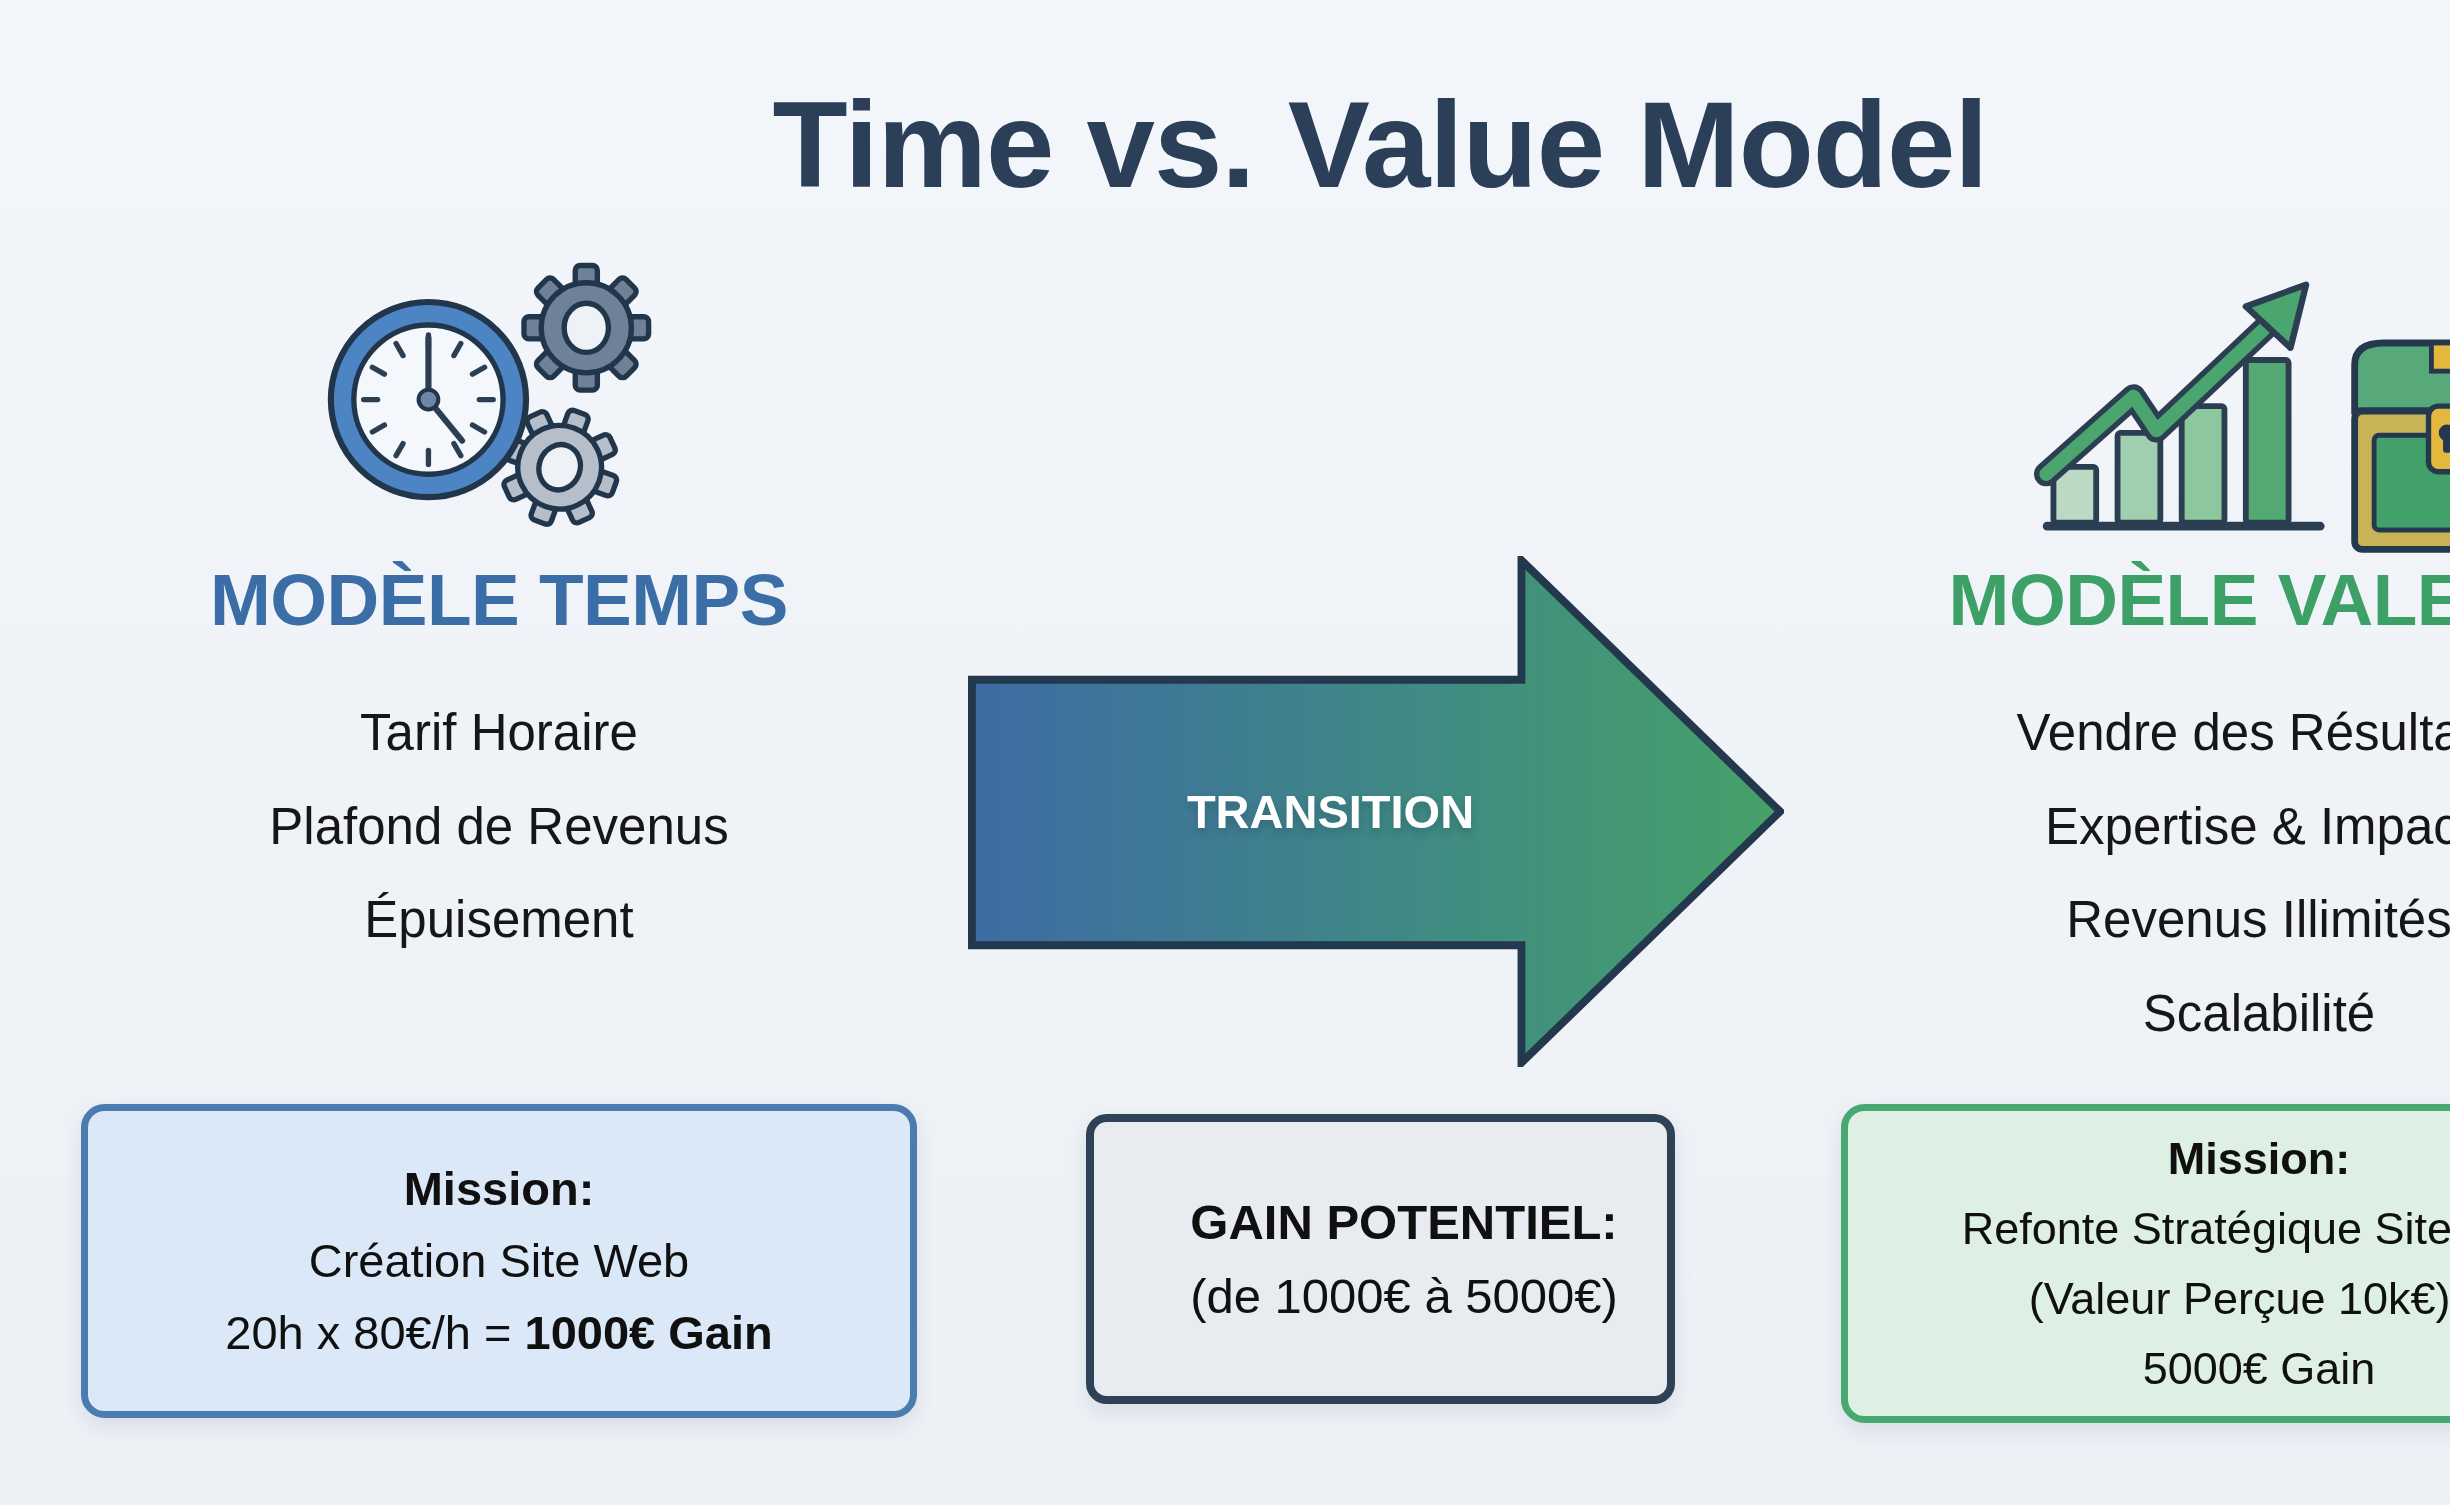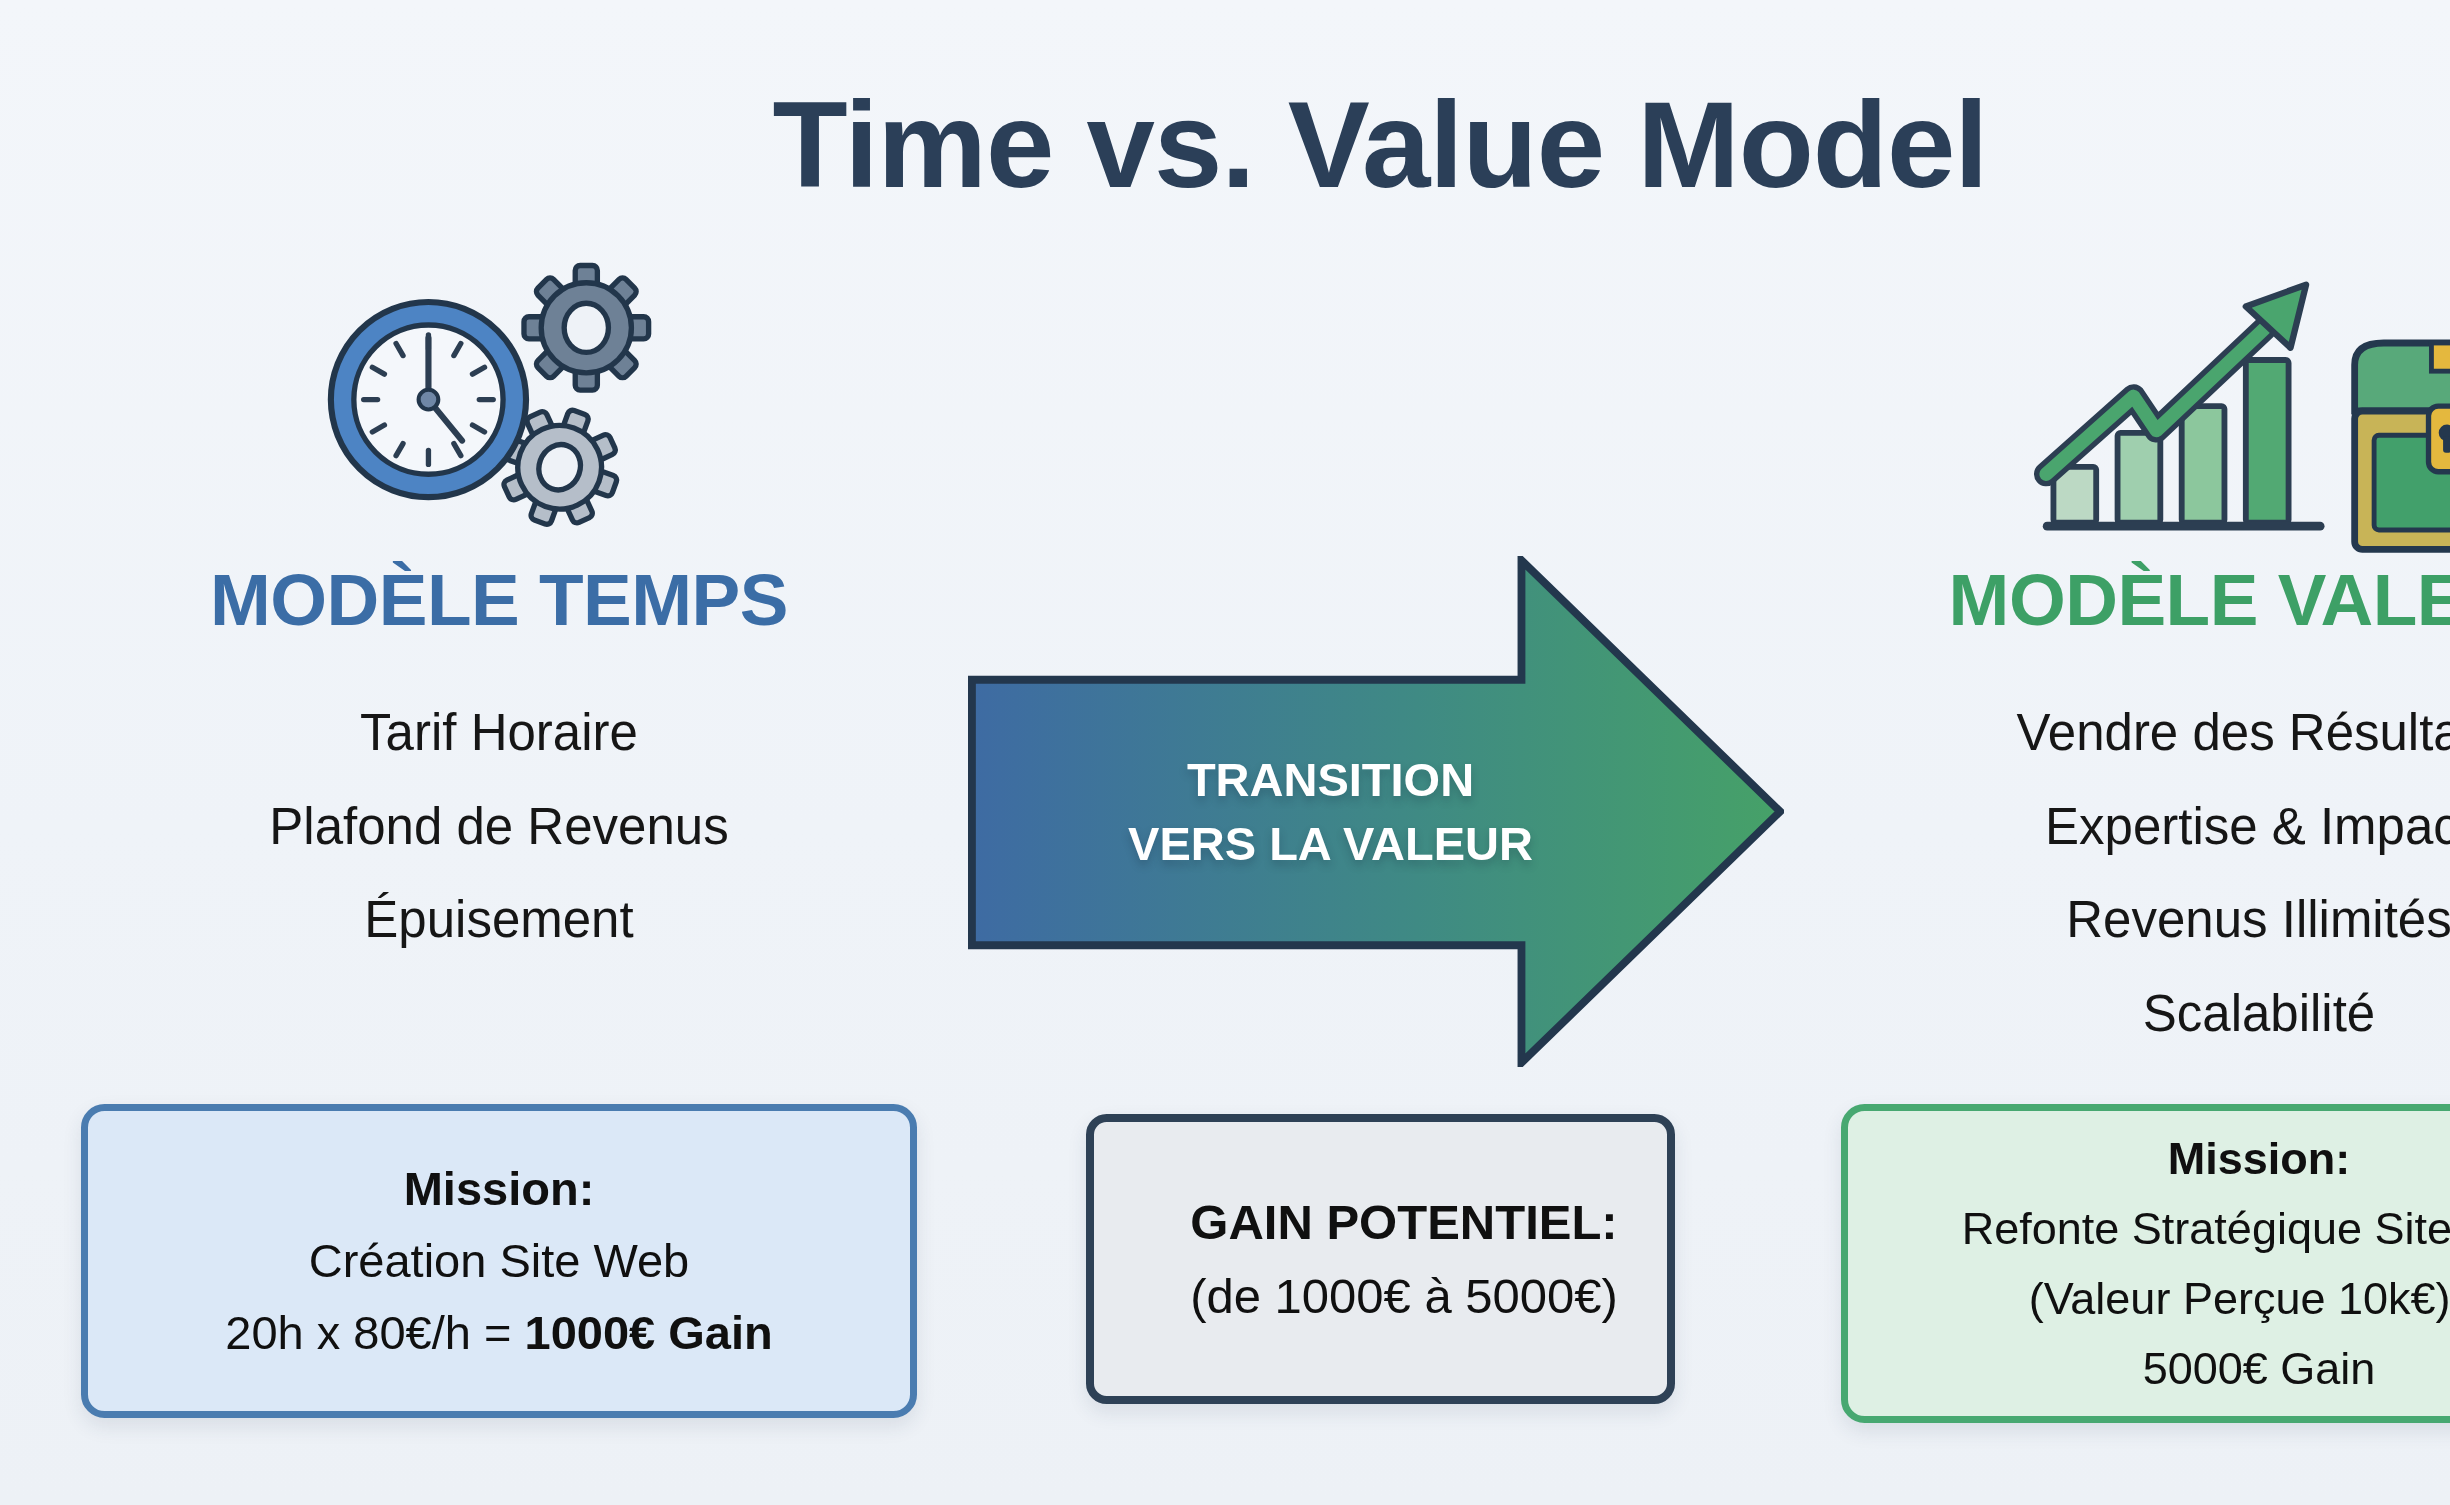--- a/index.html
+++ b/index.html
@@ -185,21 +185,20 @@
         <linearGradient id="arrowGrad" x1="0" y1="0" x2="1" y2="0">
           <stop offset="0" stop-color="#3e6ba3"></stop>
           <stop offset="0.55" stop-color="#3f8a84"></stop>
           <stop offset="1" stop-color="#46a168"></stop>
         </linearGradient>
       </defs>
       <polygon points="8,252 1130,252 1130,8 1658,521 1130,1034 1130,794 8,794" fill="url(#arrowGrad)" stroke="#23374d" stroke-width="16" stroke-linejoin="miter"></polygon>
     </svg>
     <div id="arrow-label">
       <div class="arrow-line">TRANSITION</div>
-      <div class="arrow-line">VERS LA VALEUR</div>
     </div>
   </div>
 
   <div id="mission-time-box" class="info-box">
     <div class="box-line box-title">Mission:</div>
     <div class="box-line">Création Site Web</div>
     <div class="box-line"><span>20h x 80€/h = </span><span class="b">1000€ Gain</span></div>
   </div>
 
   <div id="gain-box" class="info-box">

